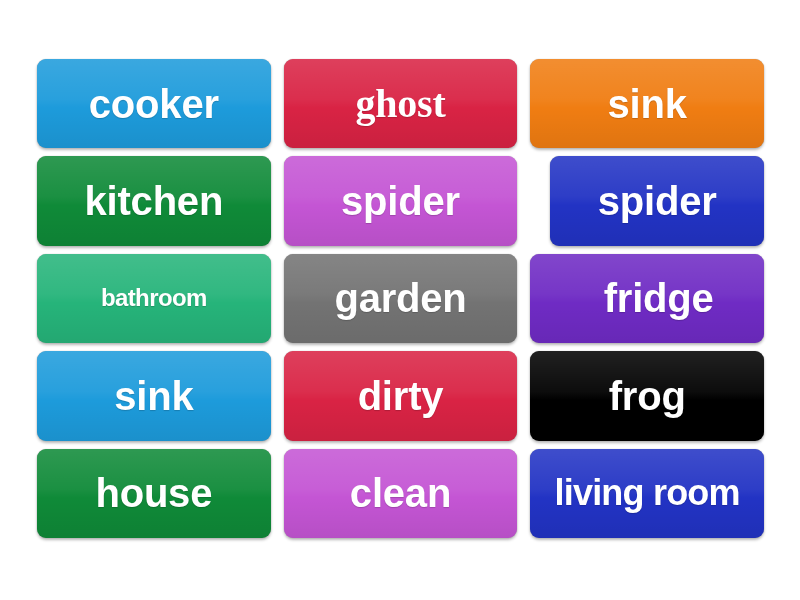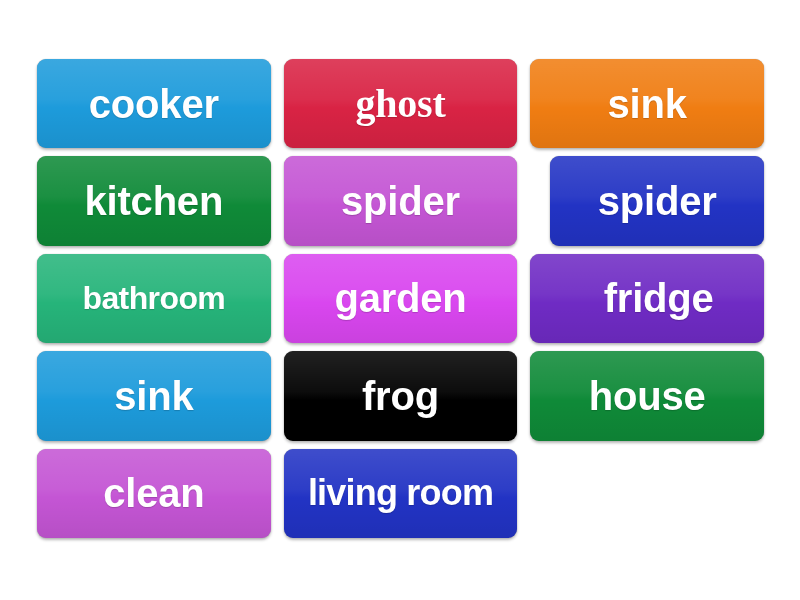--- a/index.html
+++ b/index.html
@@ -67,21 +67,21 @@
     font-size: 40px;
     line-height: 1;
     letter-spacing: -0.2px;
     white-space: nowrap;
     text-align: center;
     padding: 0 6px;
     text-shadow: 0 1px 1px rgba(0, 0, 0, 0.18);
   }
 
   .card-label.long {
-    font-size: 32px;
+    font-size: 24px;
     letter-spacing: -0.6px;
   }
   .card-label.xlong {
     font-size: 36px;
     letter-spacing: -0.8px;
     padding: 0 2px;
   }
 </style>
 </head>
 <body>
@@ -101,28 +101,31 @@
     </div>
     <div class="card" style="background: rgb(196, 85, 212);">
       <span class="card-label">spider</span>
     </div>
     <div class="card" style="background: rgb(34, 51, 196); margin-left: 20px;">
       <span class="card-label">spider</span>
     </div>
     <div class="card" style="background: rgb(38, 180, 122);">
       <span class="card-label long">bathroom</span>
     </div>
-    <div class="card" style="background: #d946ef;">
+    <div class="card" style="background: #737373;">
       <span class="card-label">garden</span>
     </div>
     <div class="card" style="background: rgb(111, 43, 196); padding-left: 23px;">
       <span class="card-label">fridge</span>
     </div>
     <div class="card" style="background: rgb(29, 155, 219);">
       <span class="card-label">sink</span>
+    </div>
+    <div class="card" style="background: rgb(217, 35, 68);">
+      <span class="card-label">dirty</span>
     </div>
     <div class="card" style="background: #000000;">
       <span class="card-label">frog</span>
     </div>
     <div class="card" style="background: rgb(15, 138, 56);">
       <span class="card-label">house</span>
     </div>
     <div class="card" style="background: rgb(196, 85, 212);">
       <span class="card-label">clean</span>
     </div>

